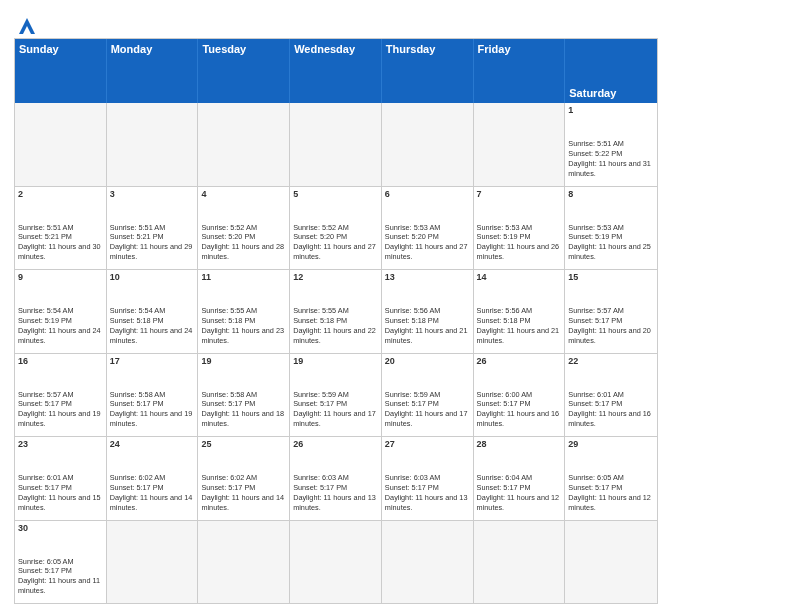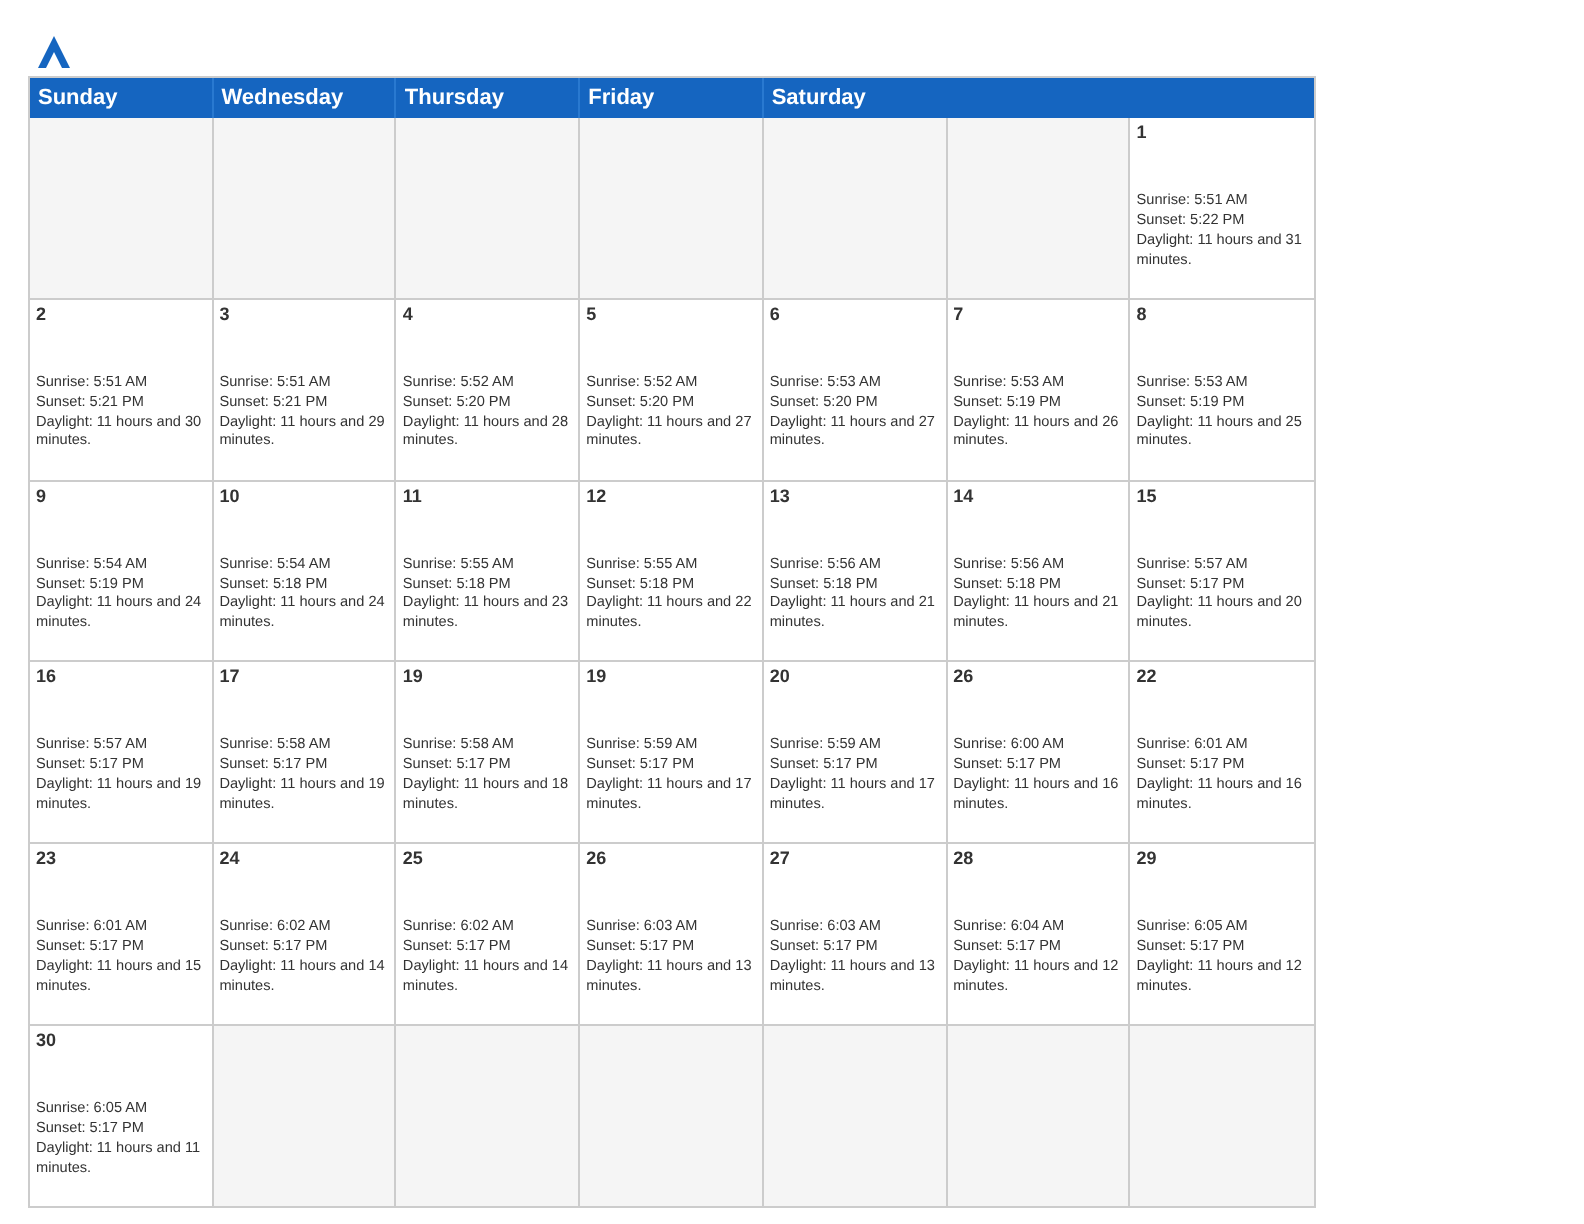--- a/index.html
+++ b/index.html
@@ -55,21 +55,21 @@
       background: #1565c0;
     }
     .cal-header-cell {
       color: #fff;
       font-size: 11px;
       font-weight: bold;
       padding: 4px 4px;
       text-align: left;
       border-right: 1px solid #2979d0;
     }
-    .cal-header-cell:last-child { border-right: none; }
+    .cal-header-cell:last-child { border-right: none; margin-top: 44px; }
     .cal-body {
       flex: 1;
       display: flex;
       flex-direction: column;
     }
     .cal-row {
       display: grid;
       grid-template-columns: repeat(7, 1fr);
       flex: 1;
       border-top: 1px solid #ccc;
@@ -122,20 +122,22 @@
     </div>
     <div class="title-block">
       <h1></h1>
       <h2></h2>
     </div>
   </div>
 
   <div class="calendar">
     <div class="cal-header">
       <div class="cal-header-cell">Sunday</div>
+      <div class="cal-header-cell">Monday</div>
+      <div class="cal-header-cell">Tuesday</div>
       <div class="cal-header-cell">Wednesday</div>
       <div class="cal-header-cell">Thursday</div>
       <div class="cal-header-cell">Friday</div>
       <div class="cal-header-cell">Saturday</div>
     </div>
     <div class="cal-body" id="cal-body">
     <div class="cal-row">
           <div class="cal-cell empty"></div>
           <div class="cal-cell empty"></div>
           <div class="cal-cell empty"></div>

